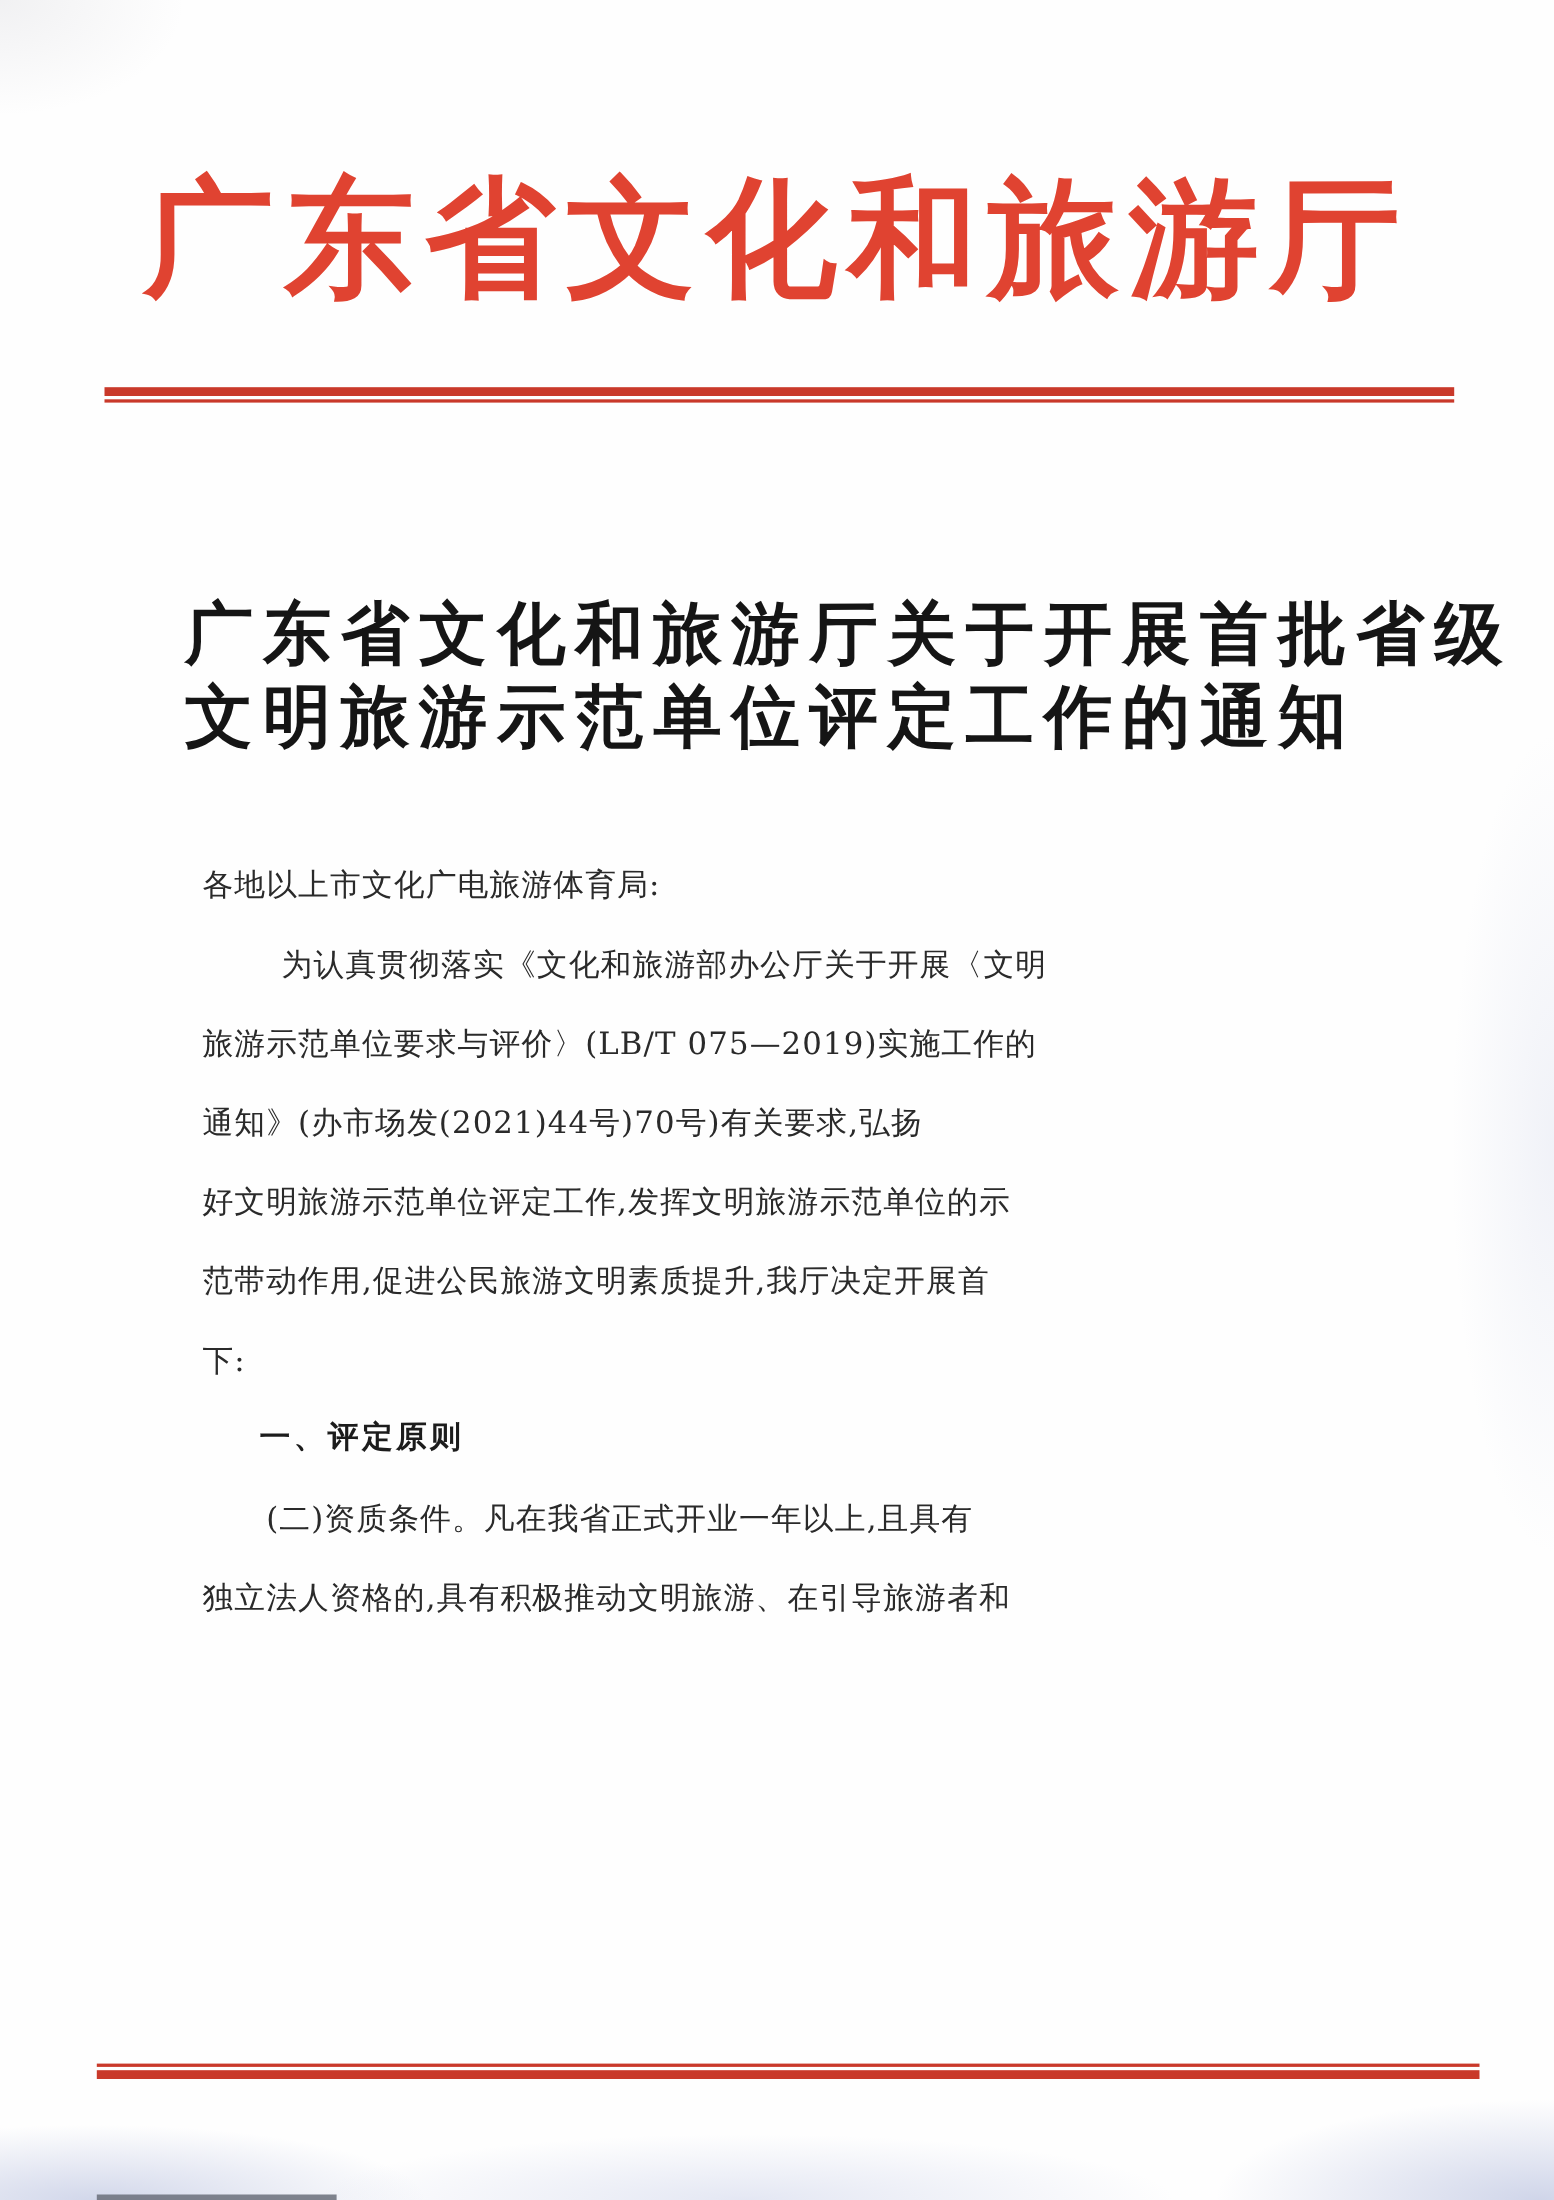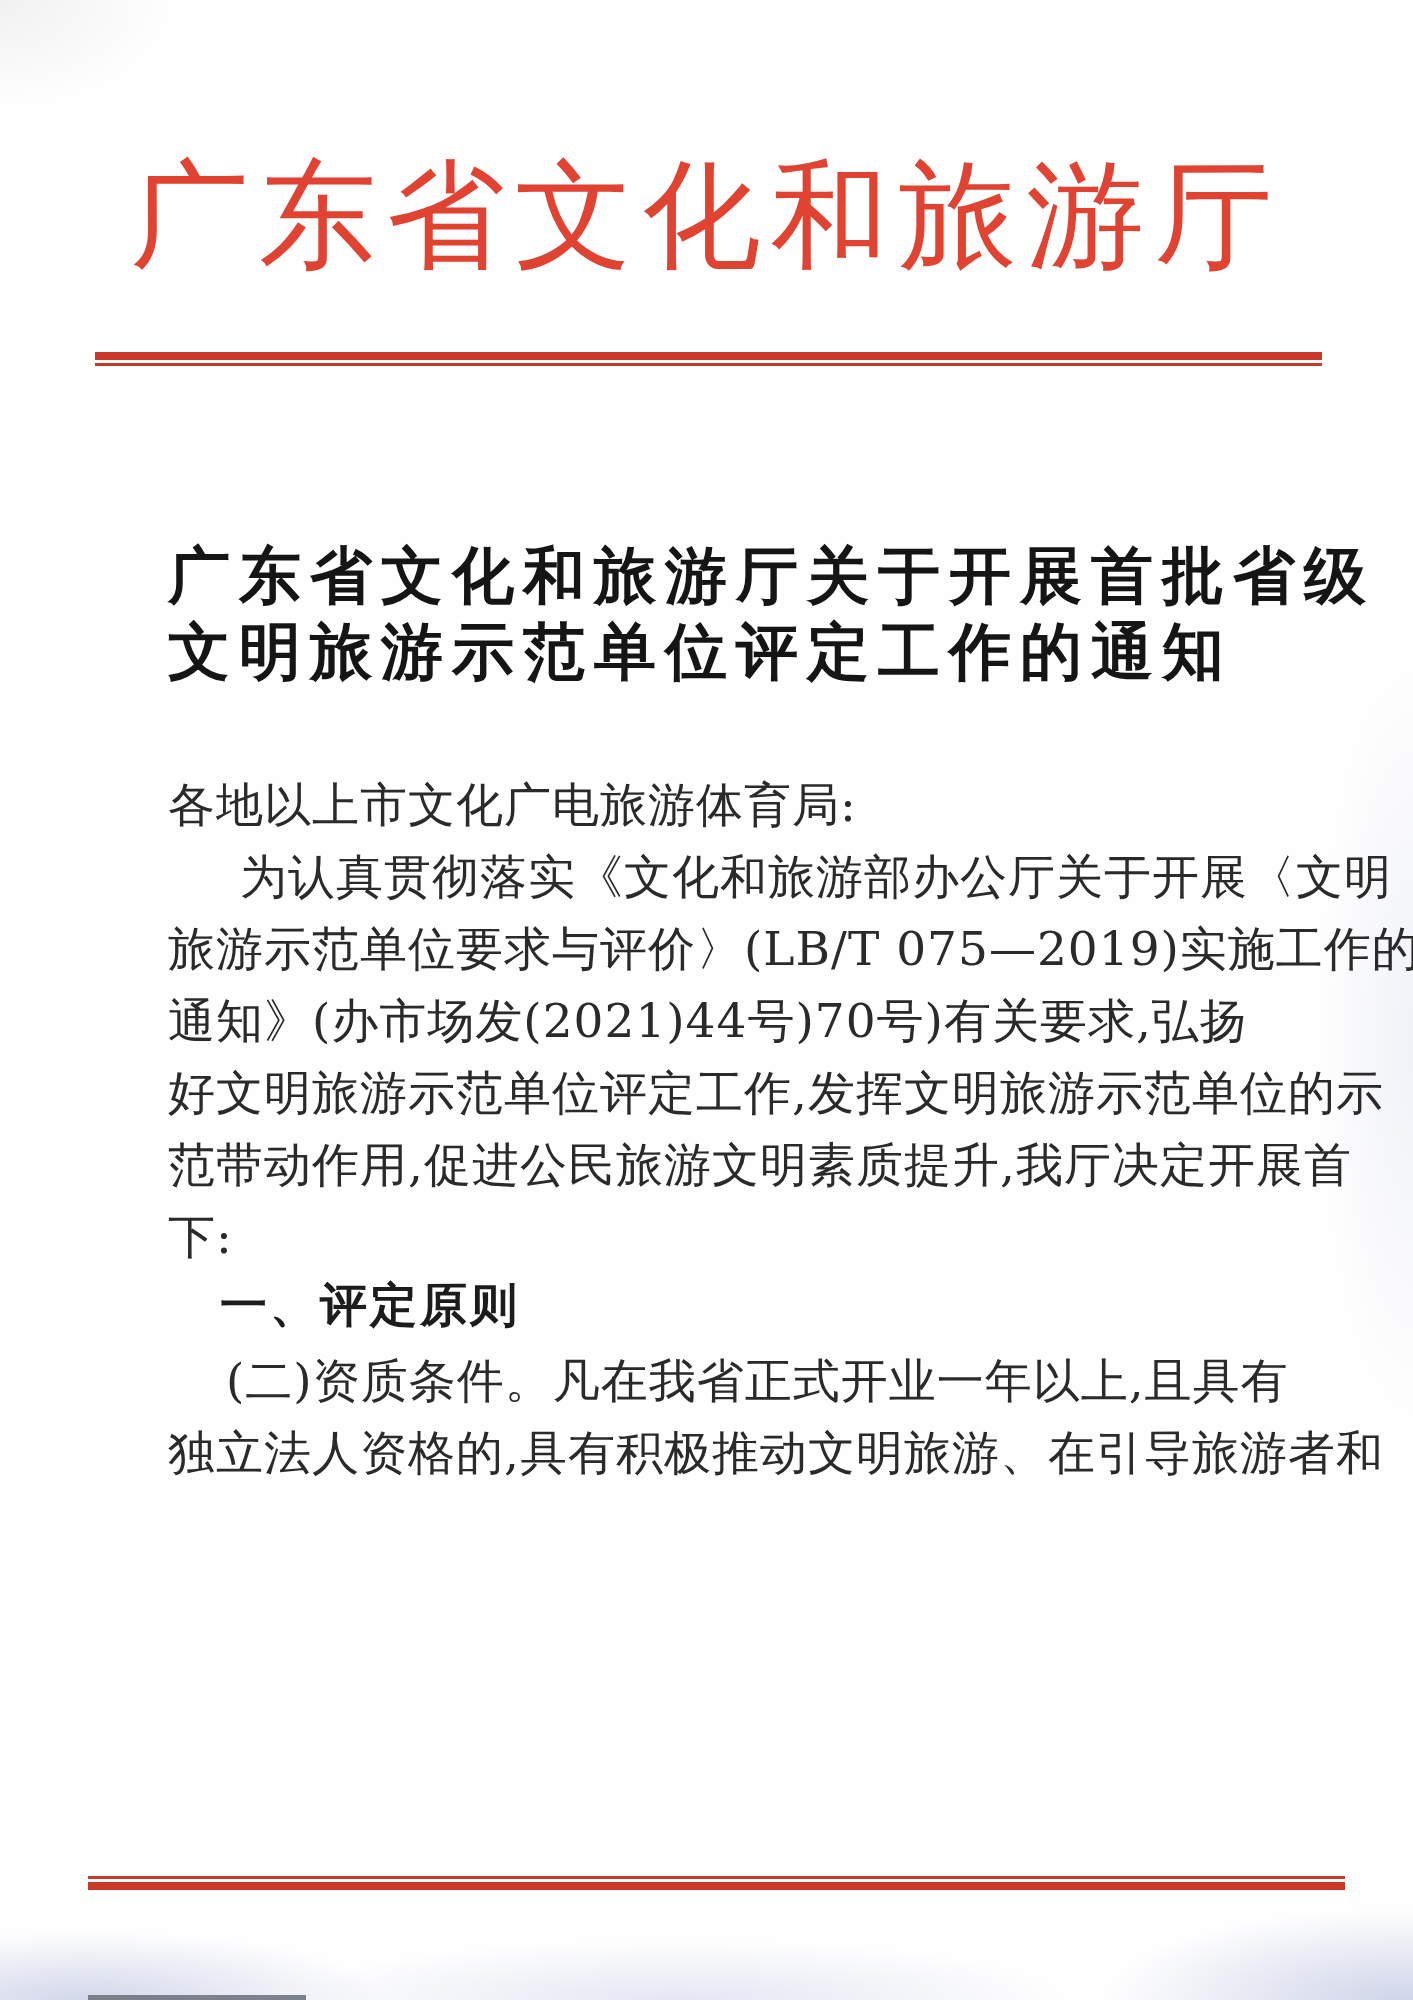--- a/index.html
+++ b/index.html
@@ -22,21 +22,21 @@
       #fefefe;
   }
   
   .letterhead-title {
     position: absolute;
     top: 148px;
     left: 0;
     width: 100%;
     text-align: center;
     font-size: 118px;
-    font-weight: 400;
+    font-weight: 700;
     letter-spacing: 10px;
     line-height: 1.15;
     color: var(--letterhead-red, #e04331);
     white-space: nowrap;
   }
   .rule {
     position: absolute;
     background: var(--rule-red, #c9392a);
   }
   .rule-top-thick  { left: 95px;  top: 352px;  width: 1227px; height: 8px; }
@@ -54,24 +54,24 @@
     font-size: 62px;
     font-weight: 700;
     letter-spacing: 9px;
     line-height: 76px;
     color: #151515;
   }
   .doc-title .title-line { display: block; white-space: nowrap; }
   
   .body-text {
     position: absolute;
-    left: 168px;
+    left: 184px;
     top: 769px;
     width: 1020px;
-    font-size: 47px;
+    font-size: 28px;
     line-height: 72px;
     letter-spacing: 1px;
     color: #2a2a2a;
   }
   .line { height: 72px; white-space: nowrap; }
   .para-first { text-indent: 72px; }
   .item-first { text-indent: 58px; }
   .heading {
     font-family: Liberation Mono, monospace;
     font-weight: 700;

